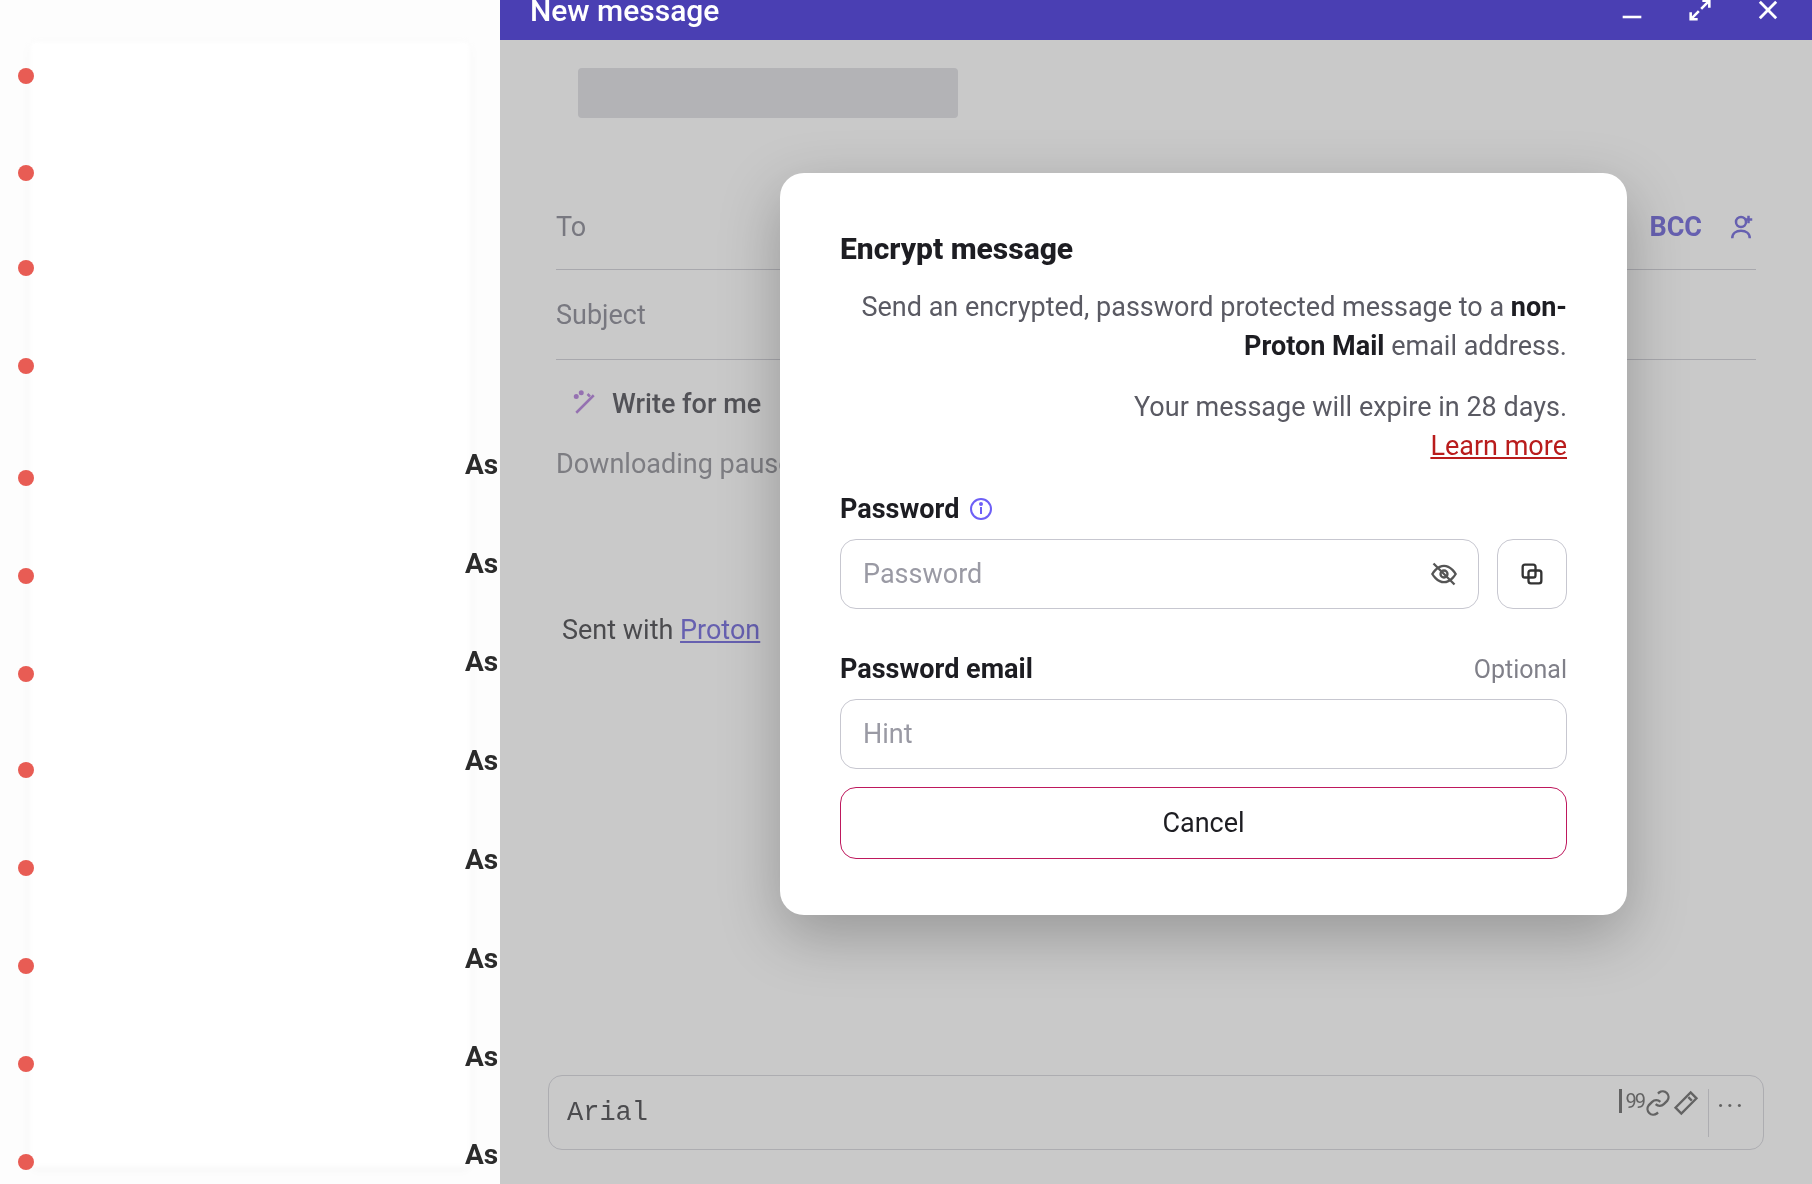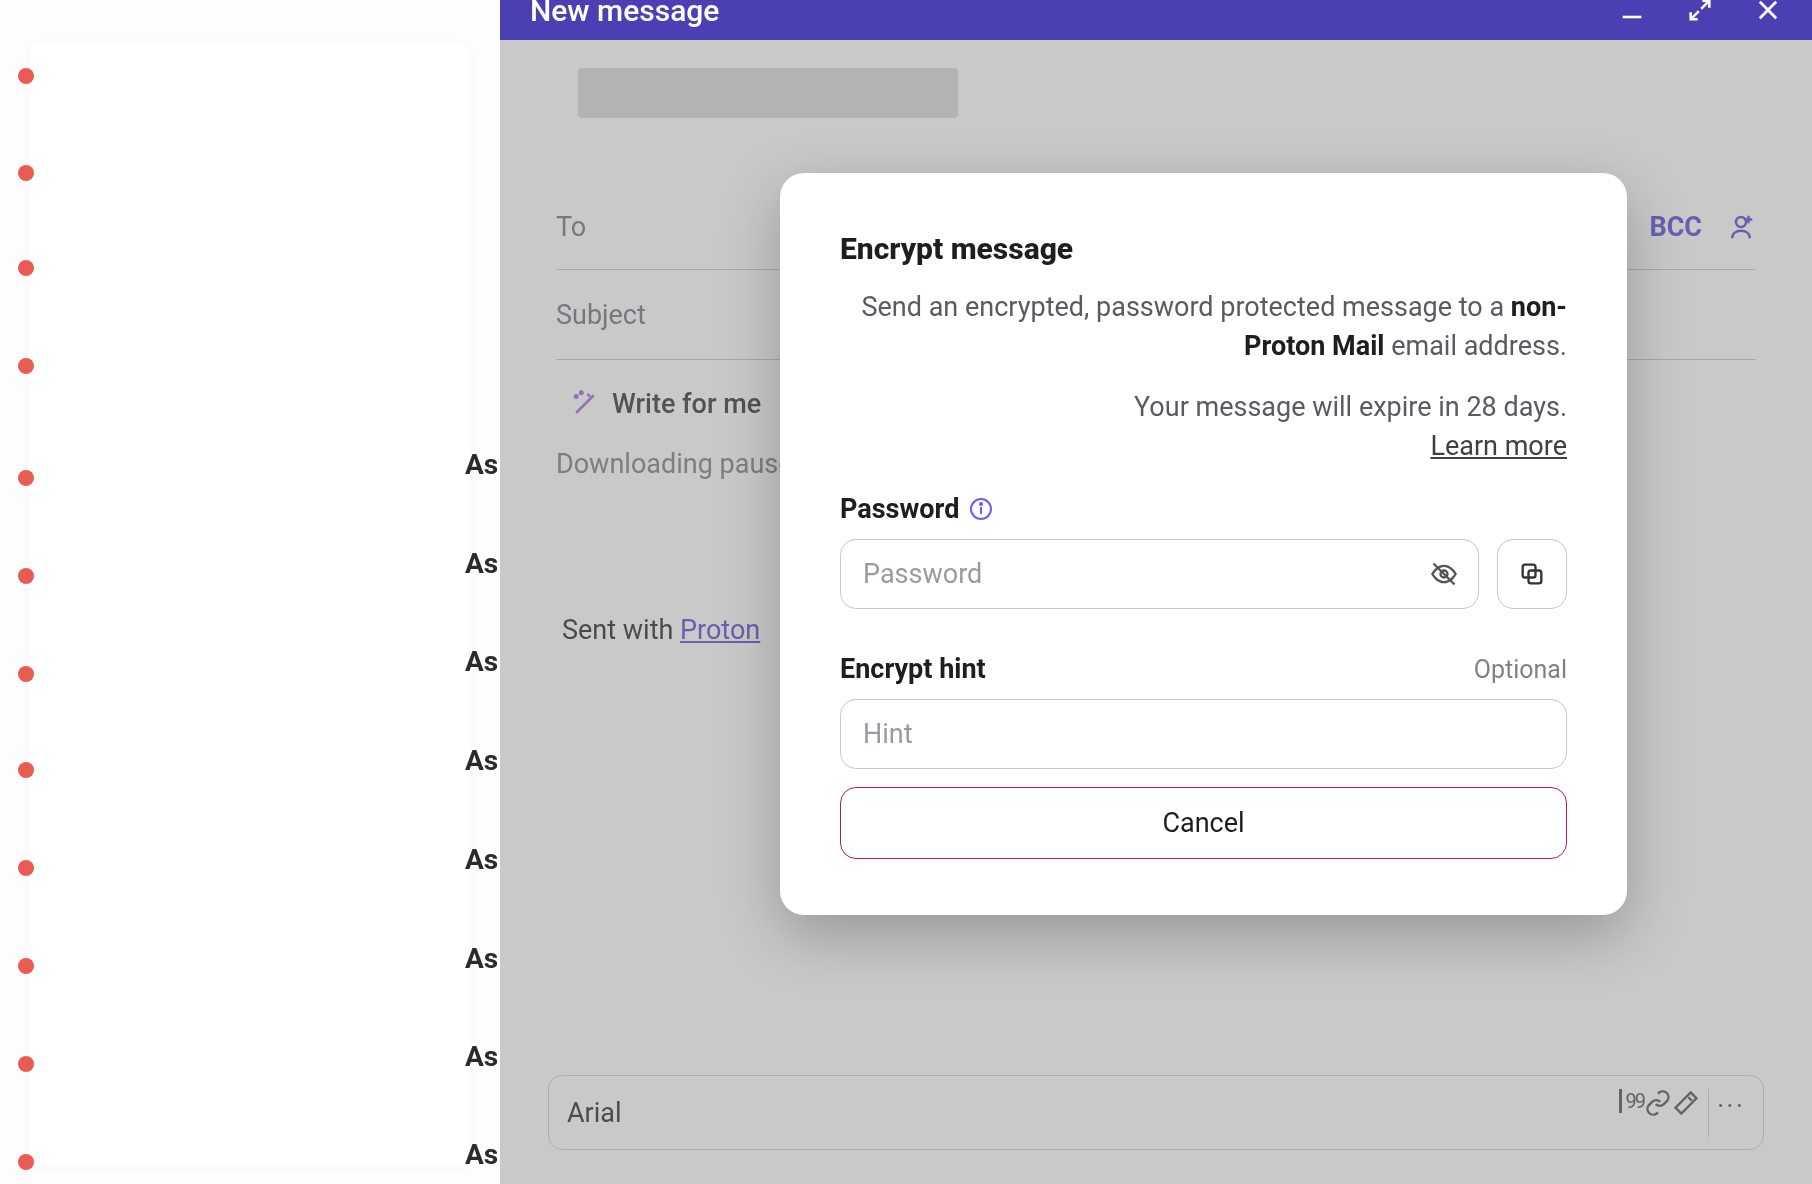--- a/index.html
+++ b/index.html
@@ -73,35 +73,35 @@
     position: absolute; left: 62px; top: 574px; color: #2e2e33; font-size: 27px;
   }
   .sentwith a { color: #5b50d6; text-decoration: underline; }
 
   
   .fmt-toolbar {
     position: absolute; left: 48px; right: 48px; top: 1035px; height: 75px;
     border: 1px solid #d0d0d8; border-radius: 14px; background: #fff;
     display: flex; align-items: center; padding: 0 18px; gap: 20px;
   }
-  .fmt-toolbar .font-name { font-size: 27px; color: #2e2e33; }
+  .fmt-toolbar .font-name { font-size: 27px; color: #2e2e33; font-family: Liberation Mono, monospace; }
   .fmt-toolbar .sep { width: 1px; height: 48px; background: #d0d0d8; margin: 0 8px; }
   .tb-right { margin-left: auto; display: flex; align-items: flex-start; }
 
   
   .modal {
     position: absolute; left: 780px; top: 173px; width: 847px;
     background: #fff; border-radius: 24px; box-shadow: 0 20px 60px rgba(0,0,0,0.25);
     padding: 58px 60px 56px 60px;
     z-index: 50;
   }
   .modal h2 { font-size: 30px; font-weight: 800; color: #1d1d22; margin-bottom: 22px; }
   .modal p { font-size: 27px; color: #5a5a63; line-height: 1.45; margin-bottom: 22px; text-align: right; }
   .modal p strong { color: #1d1d22; font-weight: 700; }
-  .modal a { color: #404040; text-decoration: underline; }
+  .modal a { color: #b91c1c; text-decoration: underline; }
   .field-row { display: flex; align-items: center; gap: 10px; margin-top: 26px; margin-bottom: 14px; }
   .field-label { font-size: 27px; font-weight: 700; color: #1d1d22; }
   .optional { font-size: 25px; color: #808089; }
   .input-wrap { display: flex; gap: 18px; align-items: stretch; }
   .text-input {
     flex: 1; height: 70px; border: 1px solid #c7c7d0; border-radius: 16px;
     font-size: 27px; padding: 0 22px; color: #2e2e33;
     display: flex; align-items: center; position: relative;
   }
   .text-input input {
@@ -280,21 +280,21 @@
     </div>
     <div class="copy-btn">
       <svg width="28" height="28" viewBox="0 0 24 24" fill="none" stroke="#333" stroke-width="2">
           <rect x="9" y="9" width="11" height="11" rx="2"></rect>
           <rect x="4" y="4" width="11" height="11" rx="2"></rect>
         </svg>
     </div>
   </div>
 
   <div class="hint-field-row">
-    <span class="field-label">Encrypt hint</span>
+    <span class="field-label">Password email</span>
     <span class="optional">Optional</span>
   </div>
   <div class="text-input" style="width:100%;">
     <input type="text" placeholder="Hint" style="">
   </div>
 
   <button class="secondary-btn">Cancel</button>
 </div>
 
 </body></html>

